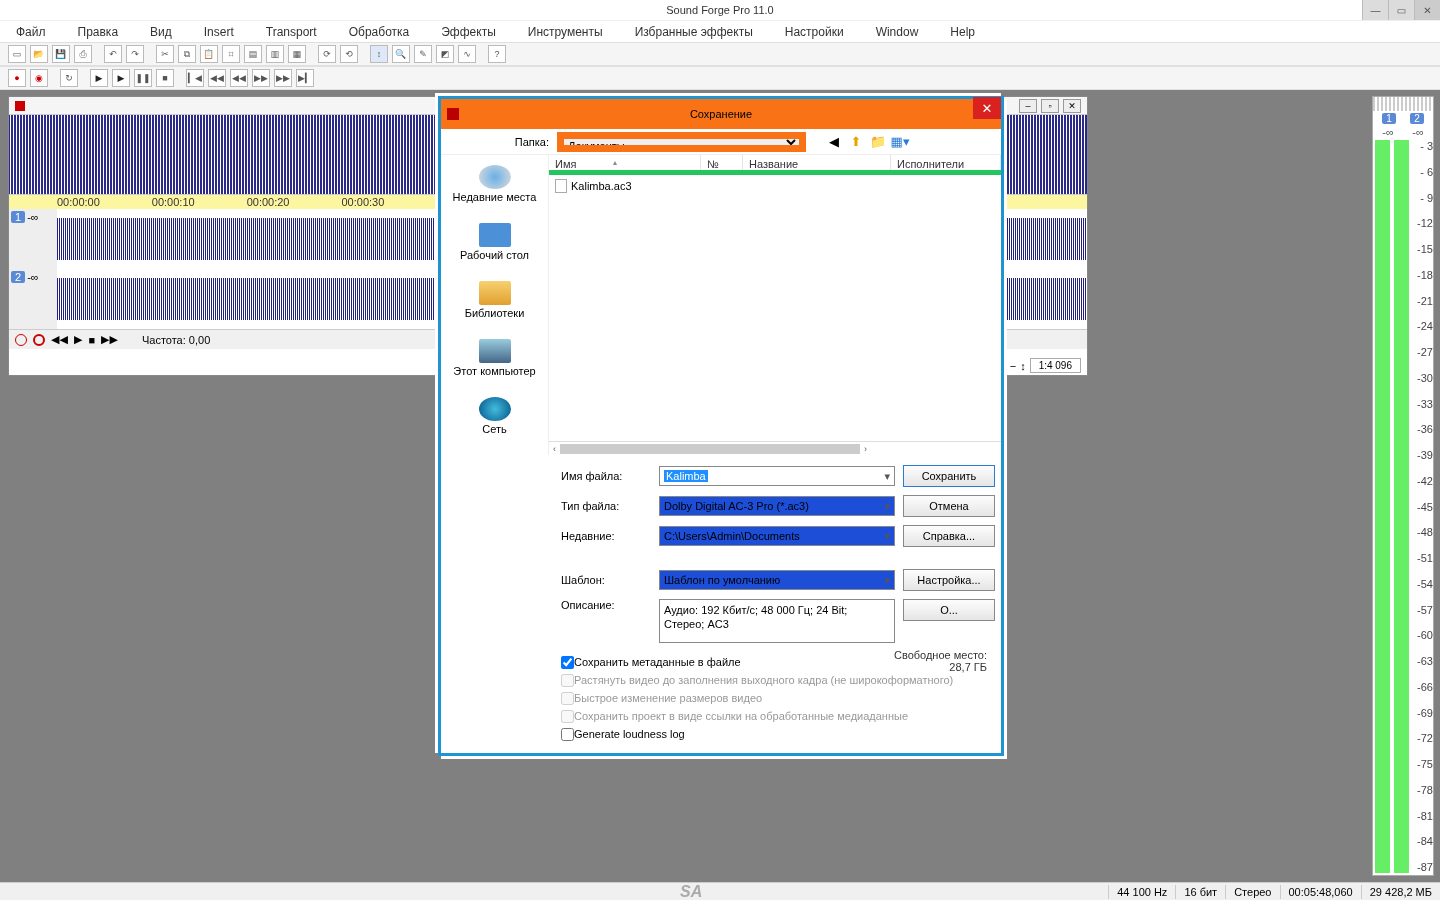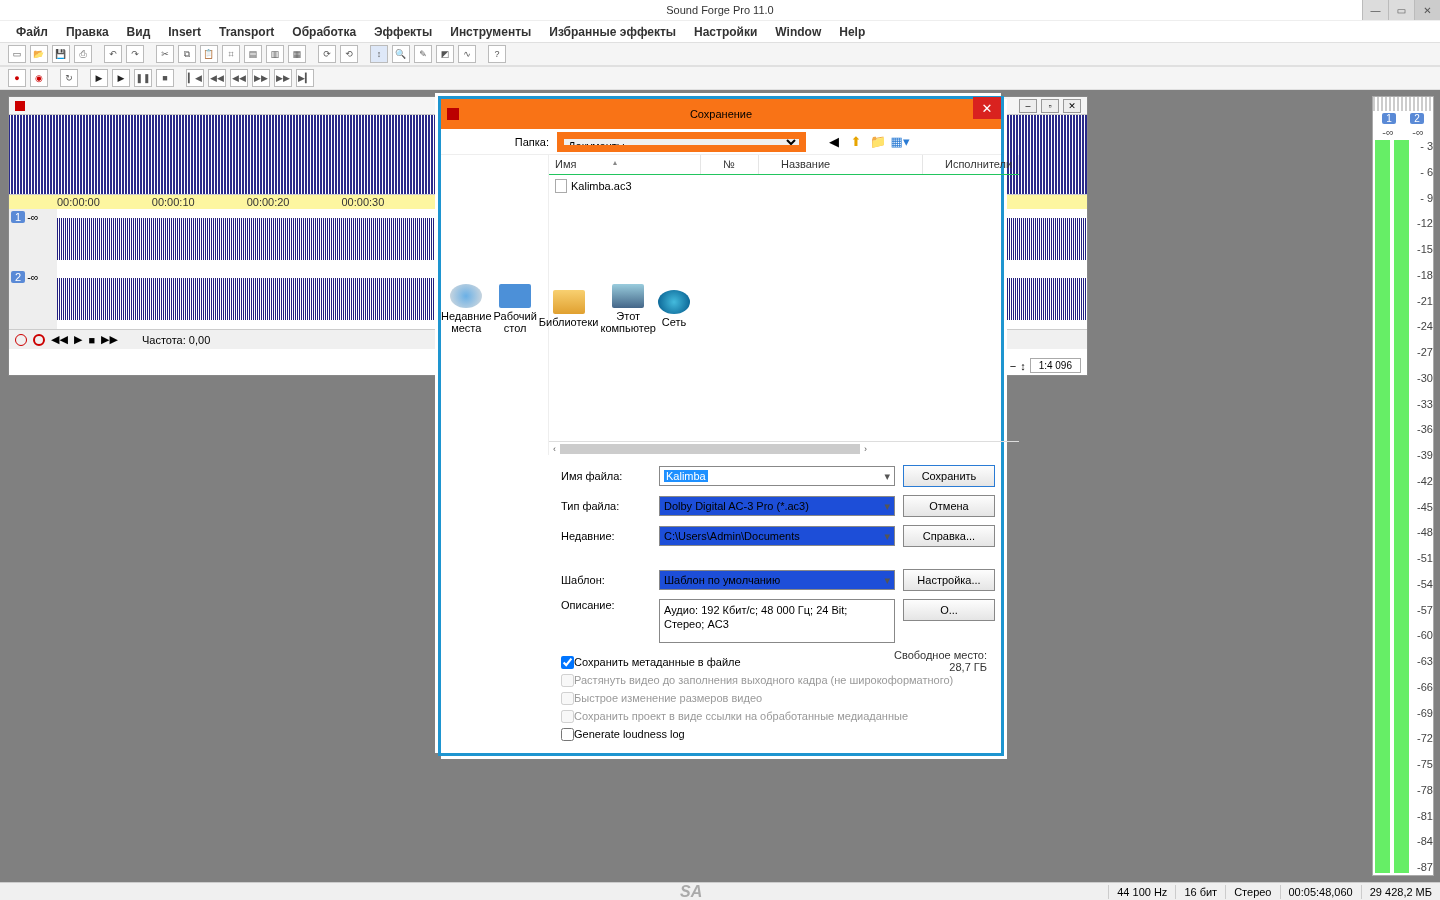--- a/index.html
+++ b/index.html
@@ -1,21 +1,21 @@
 <!DOCTYPE html>
 <html><head>
 <meta charset="utf-8">
 <style>
 * { margin: 0; padding: 0; box-sizing: border-box; font-family: "Segoe UI", Tahoma, sans-serif; font-size: 11px; }
 body { background: #808080; width: 1440px; height: 900px; overflow: hidden; position: relative; }
 .titlebar { height: 20px; background: #fff; display: flex; align-items: center; justify-content: center; position: relative; font-size: 12px; color: #333; }
 .titlebar .win-controls { position: absolute; right: 0; top: 0; display: flex; }
 .titlebar .win-controls span { width: 26px; height: 20px; display: flex; align-items: center; justify-content: center; background: #dcdcdc; font-size: 10px; color: #555; border-left: 1px solid #bbb; }
 .titlebar .win-controls span.close { background: #ccc; }
-.menubar { height: 22px; background: #fff; display: flex; align-items: center; padding-left: 8px; gap: 2px; border-top: 1px solid #eee; font-weight: bold; }
+.menubar { height: 22px; background: #fff; display: flex; align-items: center; padding-left: 8px; gap: 16px; border-top: 1px solid #eee; }
 .menubar span { padding: 3px 8px; font-size: 12px; color: #333; }
 .toolbar-row { height: 24px; background: #f5f5f5; border-top: 1px solid #e0e0e0; border-bottom: 1px solid #e0e0e0; display: flex; align-items: center; padding-left: 8px; gap: 4px; }
 .tbtn { width: 18px; height: 18px; border: 1px solid #bbb; background: #fff; display: flex; align-items: center; justify-content: center; font-size: 9px; color: #555; }
 .tbtn.red { color: #c00; }
 .tbtn.play { color: #222; }
 .tbtn.sep { width: 4px; border: none; background: transparent; }
 .tbtn.blue { background: #dee8f8; }
 .workspace { position: absolute; top: 96px; left: 0; right: 0; bottom: 18px; background: #808080; }
 .audio-window { position: absolute; top: 0; left: 8px; width: 1080px; height: 280px; background: #fff; border: 1px solid #888; }
 .aw-title { height: 18px; background: #f5f5f5; border-bottom: 1px solid #ccc; display: flex; align-items: center; padding-left: 6px; gap: 6px; }
@@ -48,29 +48,29 @@
 .dialog { position: absolute; left: 438px; top: 0; width: 566px; height: 660px; background: #fff; border: 3px solid #1e95d0; box-shadow: 3px 3px 0 #fff, -3px -3px 0 #fff; z-index:5; }
 .dlg-title { height: 30px; background: #f97316; color:#000; display:flex; align-items:center; justify-content:center; font-size:14px; position:relative; }
 .dlg-title .red-sq { position:absolute; left:6px; width:12px; height:12px; background:#b00; }
 .dlg-close { position:absolute; right:0; top:-2px; width:28px; height:22px; background:#d9221f; color:#fff; display:flex; align-items:center; justify-content:center; font-size:13px; }
 .dlg-lookin { height: 26px; display:flex; align-items:center; padding: 4px 8px; gap:8px; border-bottom: 1px solid #eee; }
 .dlg-lookin label { width: 100px; text-align:right; }
 .dlg-lookin select { flex: none; width: 249px; height: 20px; border:7px solid #f97316; font-size:11px; }
 .dlg-lookin .nav-icons { display:flex; gap:6px; margin-left: 12px; }
 .dlg-lookin .nav-icons span { width:16px; height:16px; display:flex; align-items:center; justify-content:center; font-size:13px; }
 .dlg-mid { display:flex; height: 300px; }
-.dlg-places { width: 108px; border-right:1px solid #eee; display:flex; flex-direction:row; align-items:center; padding-top: 8px; gap: 2px; }
+.dlg-places { width: 108px; border-right:1px solid #eee; display:flex; flex-direction:column; align-items:center; padding-top: 8px; gap: 16px; }
 .place { width: 90px; text-align:center; font-size: 10px; padding: 2px 0; }
 .place .ic { width: 32px; height: 24px; margin: 0 auto 2px; background:#4c90d8; border-radius:2px; }
 .place.recent .ic { background: radial-gradient(circle,#6ab0e6,#ddd); border-radius:50%; }
 .place.lib .ic { background: linear-gradient(#f8d070,#e0a030); }
 .place.pc .ic { background: linear-gradient(#9cd,#468); }
 .place.net .ic { background: radial-gradient(circle,#4bd,#058); border-radius:50%; }
 .dlg-list { flex:1; }
-.dlg-list-head { height: 20px; border-bottom: 1px solid #22c55e; display:flex; font-size:11px; color:#333;gap:16px; }
+.dlg-list-head { height: 20px; border-bottom: 5px solid #22c55e; display:flex; font-size:11px; color:#333; }
 .dlg-list-head span { padding: 3px 6px; border-right: 1px solid #e5e5e5; }
 .dlg-list-head span:nth-child(1){ width:152px; position:relative; }
 .dlg-list-head span:nth-child(1)::after{ content:"▴"; position:absolute; left:64px; color:#888; font-size:8px; }
 .dlg-list-head span:nth-child(2){ width:42px; }
 .dlg-list-head span:nth-child(3){ width:148px; }
 .dlg-list-head span:nth-child(4){ flex:1; }
 .dlg-files { padding: 4px 6px; font-size:11px; }
 .dlg-files .file { display:flex; align-items:center; gap:4px; }
 .dlg-files .file .fi { width:12px; height:14px; border:1px solid #aaa; background:#fff; }
 .dlg-scroll { height: 14px; border-top:1px solid #ddd; display:flex; align-items:center; font-size:9px; color:#555; padding: 0 4px; }

